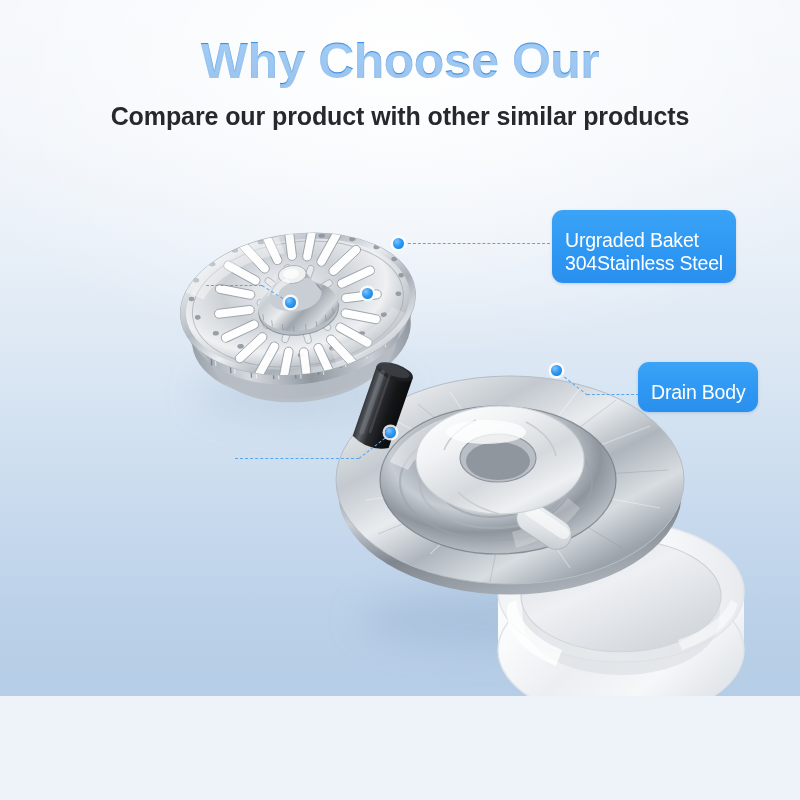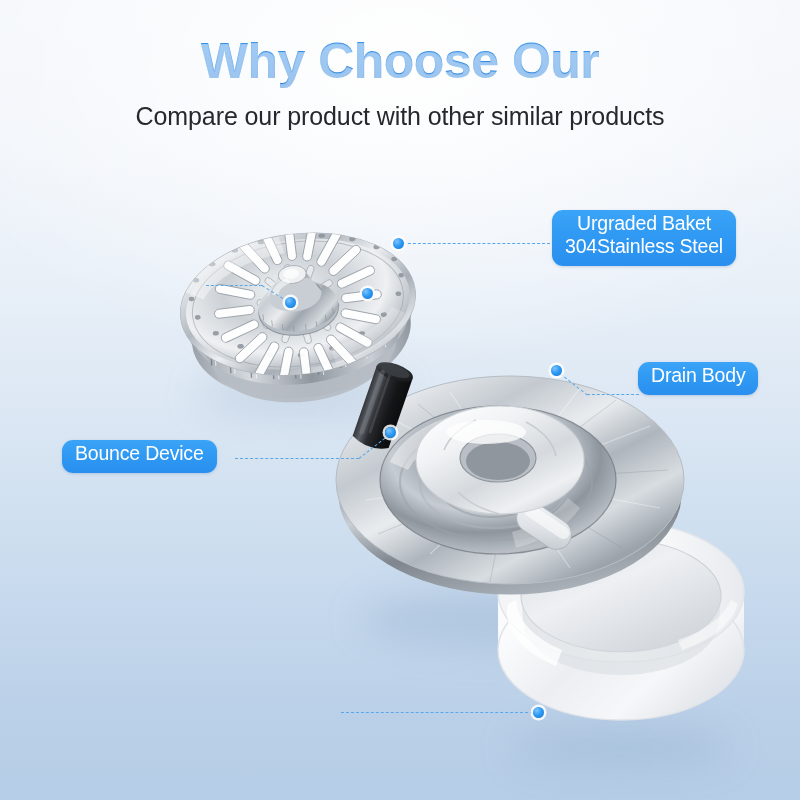--- a/index.html
+++ b/index.html
@@ -10,21 +10,21 @@
     width: 800px;
     height: 800px;
     overflow: hidden;
     font-family: "Liberation Sans", sans-serif;
     background: #eef3f9;
   }
 
   #stage {
     position: relative;
     width: 800px;
-    height: 800px;
+    height: 696px;
     overflow: hidden;
     background:
       radial-gradient(ellipse 700px 420px at 50% 8%, #ffffff 0%, rgba(255,255,255,0) 72%),
       linear-gradient(to bottom,
         #f4f7fb 0%,
         #f1f5fa 18%,
         #e9f0f8 34%,
         #dde8f4 50%,
         #d0e0f0 64%,
         #c4d7ec 78%,
@@ -50,39 +50,38 @@
     background: linear-gradient(to bottom, #3f9bee 0%, #2d8ae4 55%, #1f79d6 100%);
     -webkit-background-clip: text;
     background-clip: text;
     -webkit-text-fill-color: transparent;
     text-shadow: 0 1px 1px rgba(255,255,255,0.55);
   }
   .subtitle {
     margin: 0;
     padding-top: 12px;
     font-size: 25px;
-    font-weight: normal;
+    font-weight: bold;
     color: #26282c;
     letter-spacing: -0.1px;
   }
 
   
   .badge {
     position: absolute;
     z-index: 35;
     background: linear-gradient(to bottom, #3ba4f7 0%, #2e98f3 52%, #2a8fee 100%);
     color: #ffffff;
     border-radius: 11px;
     font-size: 19.5px;
     line-height: 1.18;
-    padding: 2px 13px 8px 13px;
+    padding: 19px 13px 8px 13px;
     box-shadow: 0 1px 3px rgba(40,90,150,0.22);
     white-space: pre-line;
     letter-spacing: -0.2px;
-    text-align: center;
   }
   .badge-basket   { left: 552px; top: 210px; }
   .badge-handle   { left: 20px;  top: 258px; }
   .badge-bounce   { left: 62px;  top: 440px; }
   .badge-drain    { left: 638px; top: 362px; }
   .badge-rubber   { left: 185px; top: 692px; }
 
   
   .leader {
     position: absolute;
@@ -575,18 +574,17 @@
   <div class="leader" style="left:587px; top:394px; width:52px;"></div>
   <div class="dot" style="left:556px; top:370px;"></div>
 
   <div class="leader" style="left:341px; top:712px; width:197px;"></div>
   <div class="dot" style="left:538px; top:712px;"></div>
 
   <div class="badge badge-basket">Urgraded Baket
 304Stainless Steel</div>
 
 
-  <div class="badge badge-bounce">Bounce Device</div>
 
   <div class="badge badge-drain">Drain Body</div>
 
 
 </div>
 
 </body></html>

